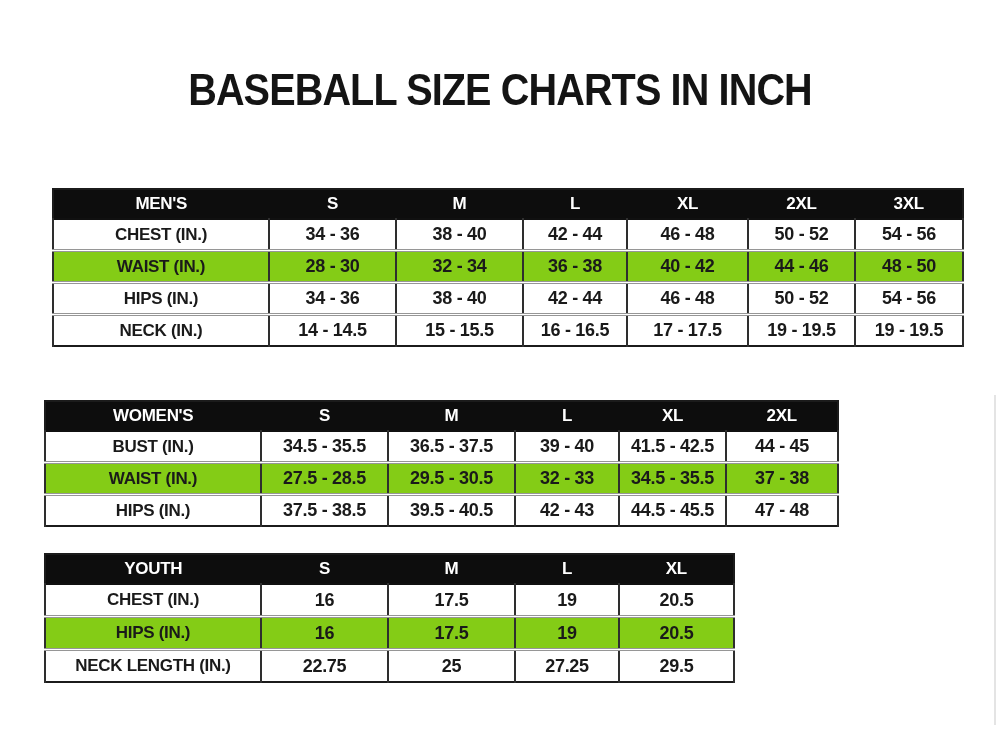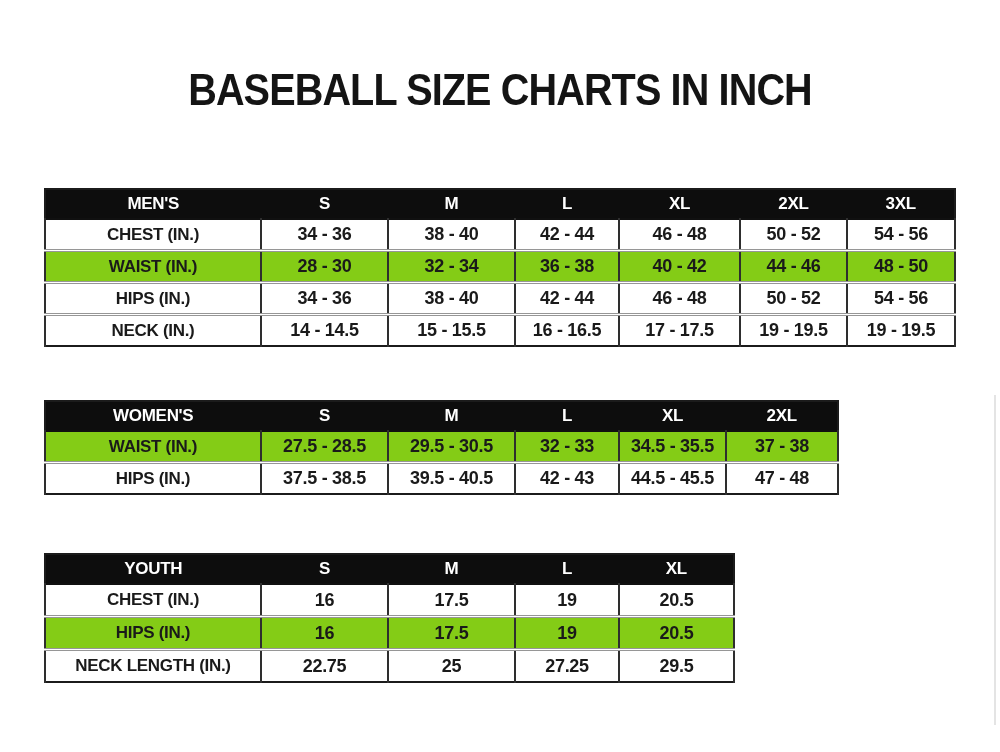--- a/index.html
+++ b/index.html
@@ -30,21 +30,21 @@
     transform-origin: 50% 50%;
     letter-spacing: -1px;
   }
   table.size-table {
     position: absolute;
     border-collapse: collapse;
     table-layout: fixed;
     border: 2px solid #1b1b1b;
     background: #ffffff;
   }
-  .t-mens   { top: 188px; left: 44px; }
+  .t-mens   { top: 188px; left: 52px; }
   .t-womens { top: 400px; left: 44px; }
   .t-youth  { top: 553px; left: 44px; border-radius: 13px; }
 
   th, td {
     text-align: center;
     vertical-align: middle;
     padding: 0 2px;
     font-weight: bold;
     letter-spacing: -0.3px;
     overflow: hidden;
@@ -164,20 +164,28 @@
           <tr>
             <th>WOMEN'S</th>
             <th>S</th>
             <th>M</th>
             <th>L</th>
             <th>XL</th>
             <th>2XL</th>
           </tr>
         </thead>
         <tbody>
+          <tr>
+            <th>BUST (IN.)</th>
+            <td>34.5 - 35.5</td>
+            <td>36.5 - 37.5</td>
+            <td>39 - 40</td>
+            <td>41.5 - 42.5</td>
+            <td>44 - 45</td>
+          </tr>
           <tr class="alt">
             <th>WAIST (IN.)</th>
             <td>27.5 - 28.5</td>
             <td>29.5 - 30.5</td>
             <td>32 - 33</td>
             <td>34.5 - 35.5</td>
             <td>37 - 38</td>
           </tr>
           <tr>
             <th>HIPS (IN.)</th>

